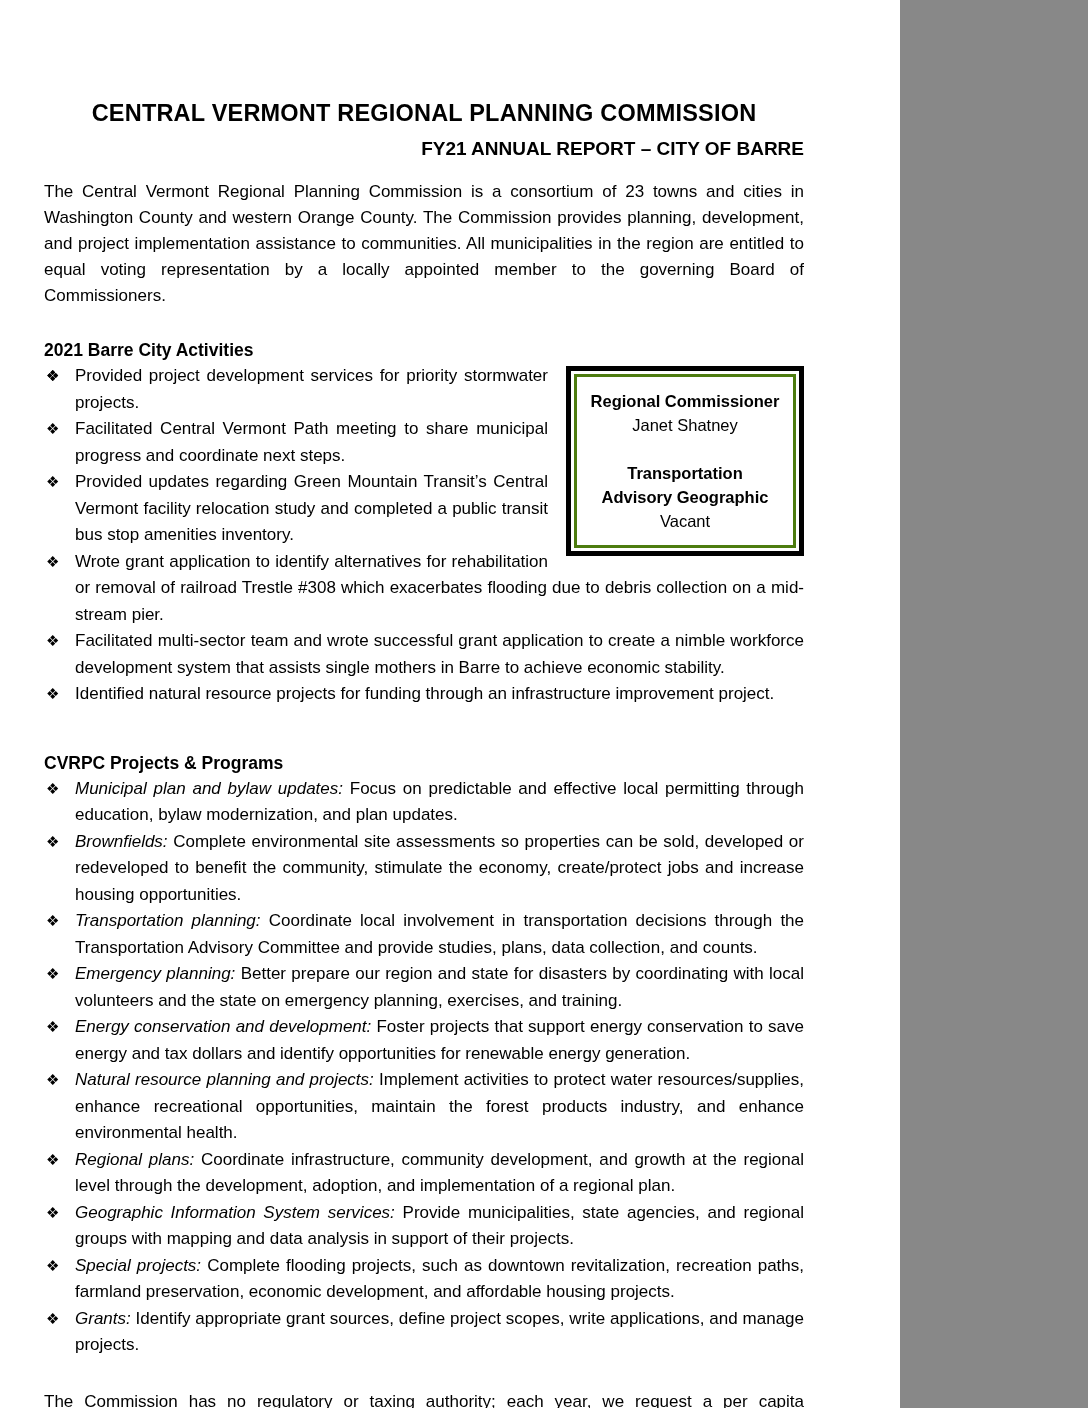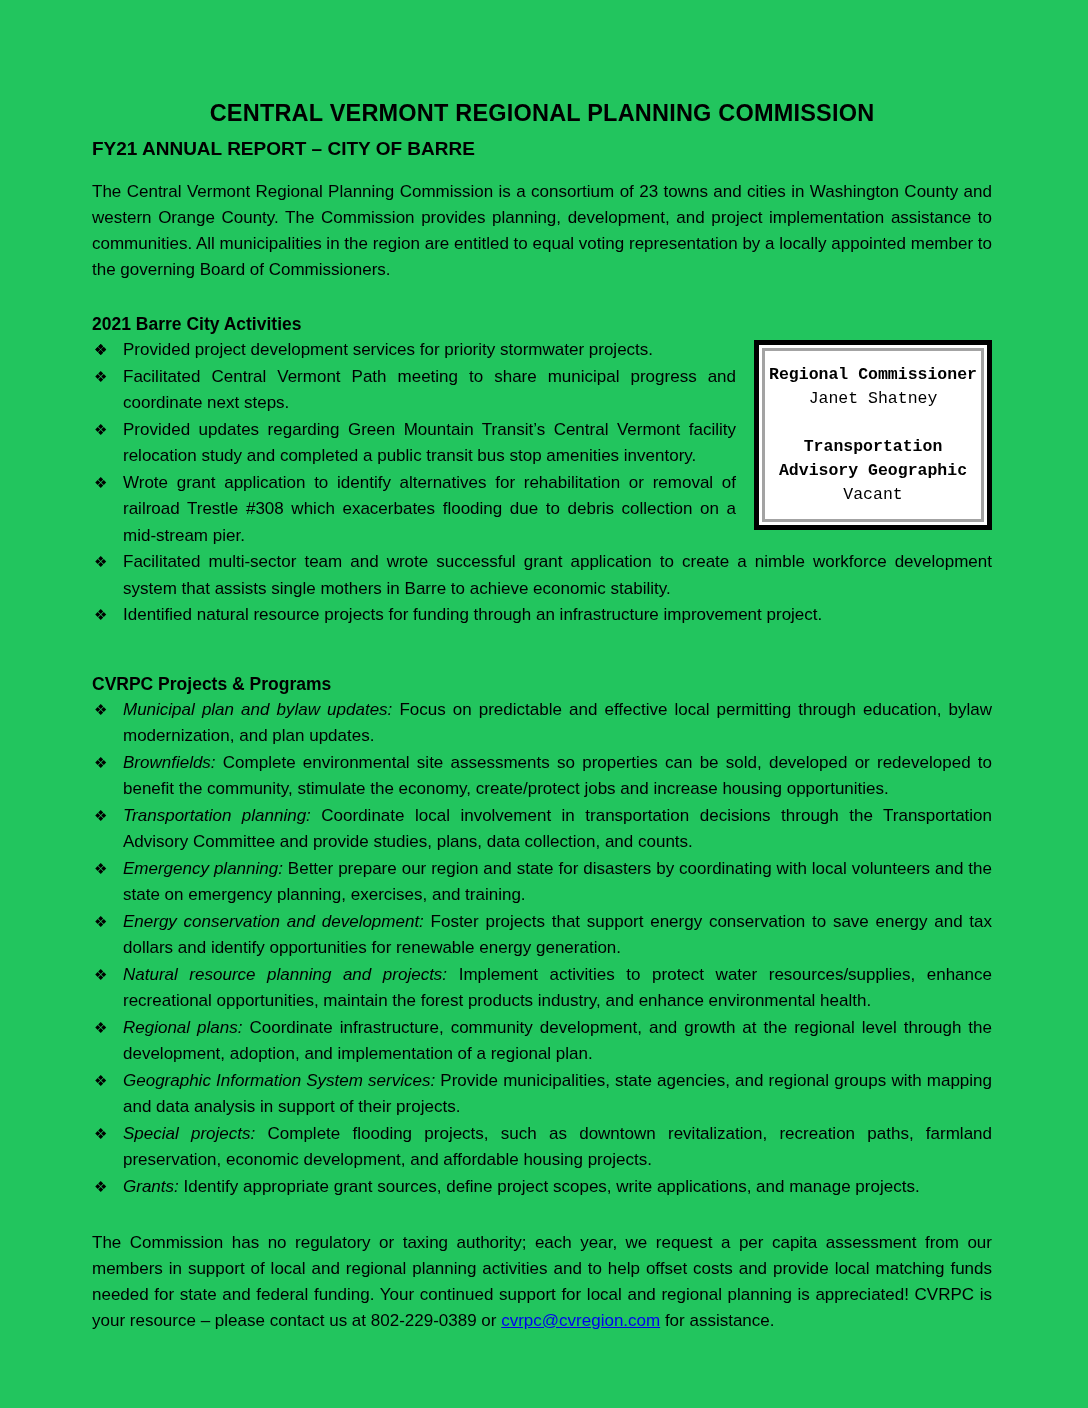--- a/index.html
+++ b/index.html
@@ -1,34 +1,34 @@
 <!DOCTYPE html>
 <html><head>
 <meta charset="utf-8">
 <style>
   * { margin: 0; padding: 0; box-sizing: border-box; }
   html, body { background: #888; }
   .page {
-    width: 1088px;
+    width: 900px;
     height: 1408px;
-    background: #22c55e;
+    background: #ffffff;
     color: #000000;
     font-family: "Liberation Sans", sans-serif;
-    padding: 100px 96px 0 92px;
+    padding: 100px 96px 0 44px;
     position: relative;
     overflow: hidden;
   }
   .doc-title {
     text-align: center;
     font-size: 23.5px;
     font-weight: bold;
     letter-spacing: 0.2px;
   }
   .doc-subtitle {
-    text-align: left;
+    text-align: right;
     font-size: 19px;
     font-weight: bold;
     margin-top: 11px;
   }
   .body-text {
     font-size: 17px;
     line-height: 26px;
     text-align: justify;
   }
   .intro { margin-top: 19px; }
@@ -58,26 +58,25 @@
   .lead-term { font-style: italic; }
   .commissioner-box {
     float: right;
     width: 238px;
     margin: 3px 0 8px 18px;
     border: 5px solid #000;
     padding: 3px;
     background: #fff;
   }
   .commissioner-box-inner {
-    border: 3px solid #a3a3a3;
+    border: 3px solid #4d7c0f;
     padding: 12px 4px 12px 4px;
     text-align: center;
     font-size: 16.5px;
     line-height: 24px;
-    font-family: Liberation Mono, monospace;
   }
   .box-role-title { font-weight: bold; }
   .box-spacer { height: 24px; }
   .closing { margin-top: 30px; }
   .email-link {
     color: #0000EE;
     text-decoration: underline;
     cursor: pointer;
   }
   .clearfix::after { content: ""; display: table; clear: both; }

